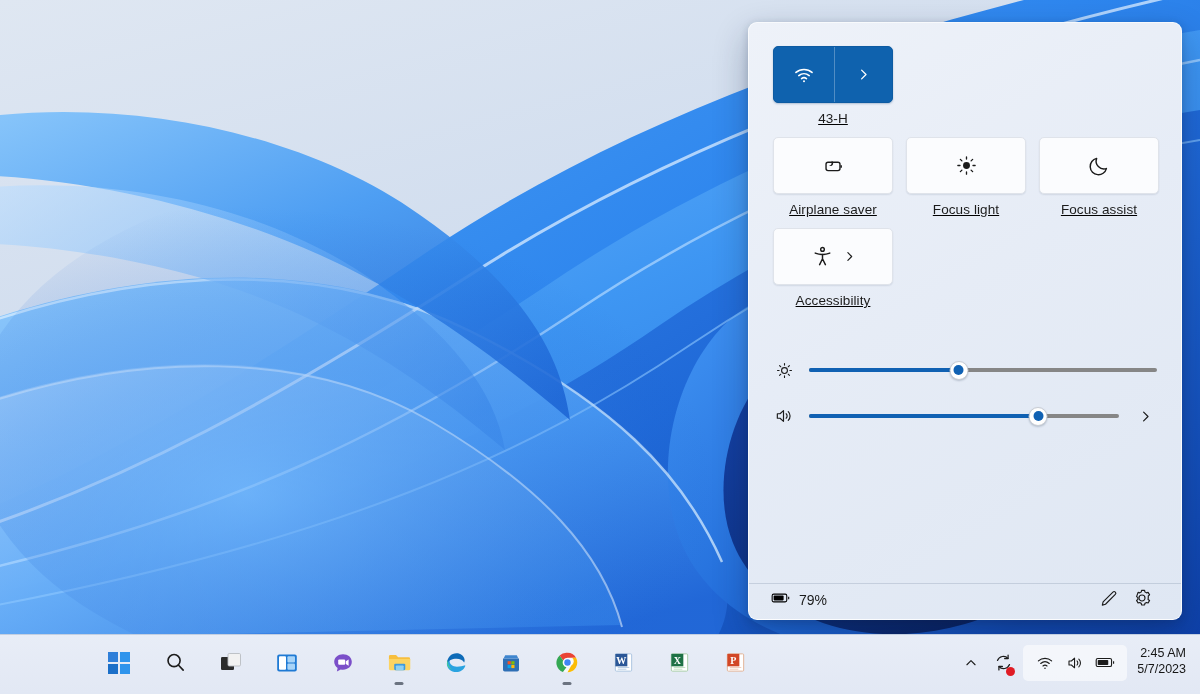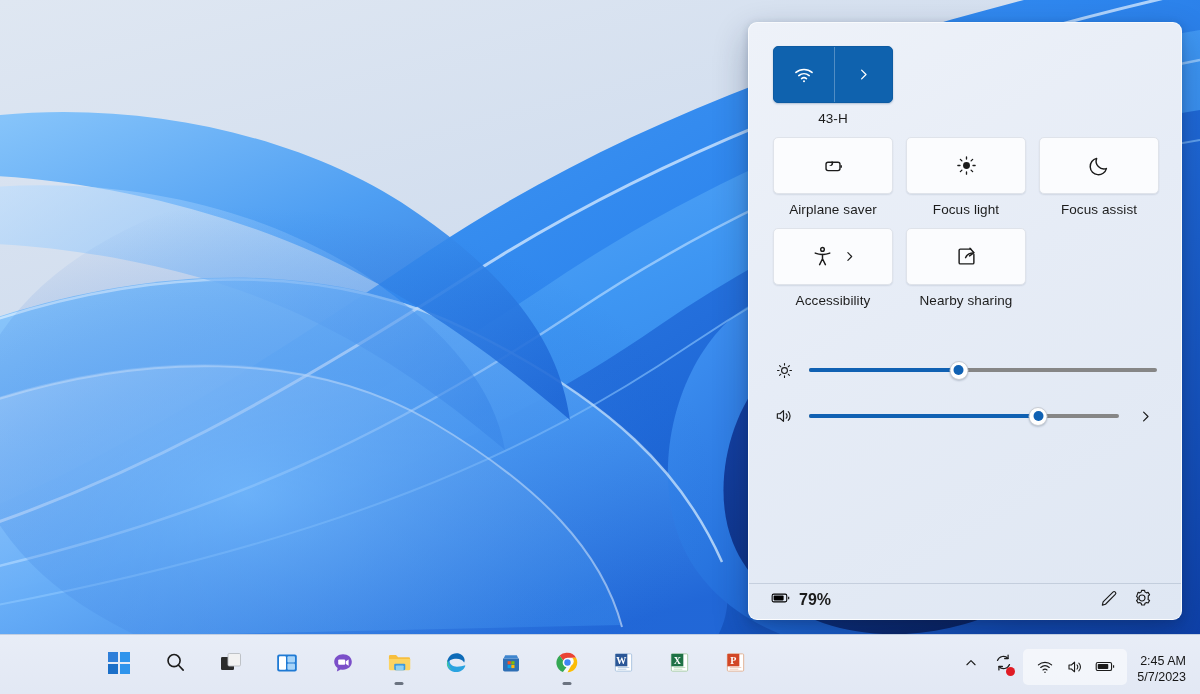--- a/index.html
+++ b/index.html
@@ -19,21 +19,21 @@
     position:absolute;
     left:748px; top:22px;
     width:434px; height:598px;
     border-radius:9px;
     background:linear-gradient(150deg, #eef2f9 0%, #e6ecf6 45%, #dfe7f3 100%);
     border:1px solid rgba(255,255,255,0.75);
     box-shadow:0 14px 34px rgba(12,30,60,0.30), 0 2px 8px rgba(12,30,60,0.18);
     overflow:hidden;
   }
 
-  .tiles-area { padding:23px 12px 0 24px; }
+  .tiles-area { padding:23px 12px 0 24px;text-decoration:underline; }
   .tile-row { display:flex; gap:13px; margin-bottom:11px; }
   .tile-cell { width:120px; display:flex; flex-direction:column; align-items:center; }
 
   .tile {
     width:120px; height:57px;
     border-radius:5px;
     background:#fbfcfe;
     border:1px solid #dfe3ea;
     box-shadow:0 1px 1.5px rgba(20,40,80,0.10);
     display:flex; align-items:center; justify-content:center;
@@ -89,21 +89,21 @@
   .slider-thumb::after { content:""; width:10px; height:10px; border-radius:50%; background:#1061b3; }
   .slider-expand { width:24px; display:flex; align-items:center; justify-content:center; color:#1b1b1b; }
 
   
   .qs-divider { position:absolute; left:0; right:0; top:560px; height:1px; background:rgba(130,145,170,0.30); }
   .qs-footer {
     position:absolute; left:0; right:0; bottom:0; height:38px;
     display:flex; align-items:center; padding:0 22px;
   }
   .battery-status { display:flex; align-items:center; gap:8px; }
-  .battery-pct { font-size:16px; color:#1b1b1b;font-weight:bold; }
+  .battery-pct { font-size:14px; color:#1b1b1b; }
   .footer-spacer { flex:1; }
   .footer-btn {
     width:34px; height:30px; display:flex; align-items:center; justify-content:center;
     color:#1b1b1b; border-radius:4px;
   }
 
   
   #taskbar {
     position:absolute; left:0; right:0; bottom:0; height:60px;
     background:linear-gradient(180deg,#e8edf7 0%,#e2e8f4 100%);
@@ -119,21 +119,21 @@
     display:flex; align-items:center; justify-content:center;
     position:relative; border-radius:5px;
   }
   .tb-item .tb-underline {
     position:absolute; bottom:3px; left:50%; transform:translateX(-50%);
     width:9px; height:3px; border-radius:2px; background:#6b7380;
   }
 
   #taskbar-right {
     position:absolute; right:10px;
-    display:flex; align-items:flex-end; gap:0px;
+    display:flex; align-items:flex-start; gap:0px;
   }
   .tray-chevron { width:30px; height:40px; display:flex; align-items:center; justify-content:center; color:#1b1b1b; }
   .tray-update { width:34px; height:40px; display:flex; align-items:center; justify-content:center; position:relative; color:#1b1b1b; }
   .tray-update .dot {
     position:absolute; right:5px; bottom:9px; width:9px; height:9px;
     border-radius:50%; background:#e01b24;
   }
   .tray-group {
     display:flex; align-items:center; gap:2px;
     background:rgba(255,255,255,0.55);
@@ -308,32 +308,20 @@
           </span>
           <span>
             <svg width="13" height="13" viewBox="0 0 24 24" fill="none" stroke="currentColor" stroke-width="2.1" stroke-linecap="round" stroke-linejoin="round">
                 <polyline points="9,5 16,12 9,19"></polyline>
               </svg>
           </span>
         </div>
         <div class="tile-label">Accessibility</div>
       </div>
 
-      <div class="tile-cell">
-        <div class="tile">
-          <span>
-            <svg width="23" height="23" viewBox="0 0 24 24" fill="none" stroke="currentColor" stroke-width="1.5" stroke-linecap="round" stroke-linejoin="round">
-              <path d="M16.5 4.3H5.6a1.3 1.3 0 0 0-1.3 1.3v12.8a1.3 1.3 0 0 0 1.3 1.3h12.8a1.3 1.3 0 0 0 1.3-1.3V10"></path>
-              <path d="M11 13.2c1.4-3.5 4.2-4.9 8.2-5"></path>
-              <polyline points="15.6,3.5 19.8,8.1 15.2,11.4"></polyline>
-            </svg>
-          </span>
-        </div>
-        <div class="tile-label">Nearby sharing</div>
-      </div>
 
       <div class="tile-cell"></div>
 
     </div>
 
   </div>
 
   <div class="sliders">
 
     <div class="slider-row">

